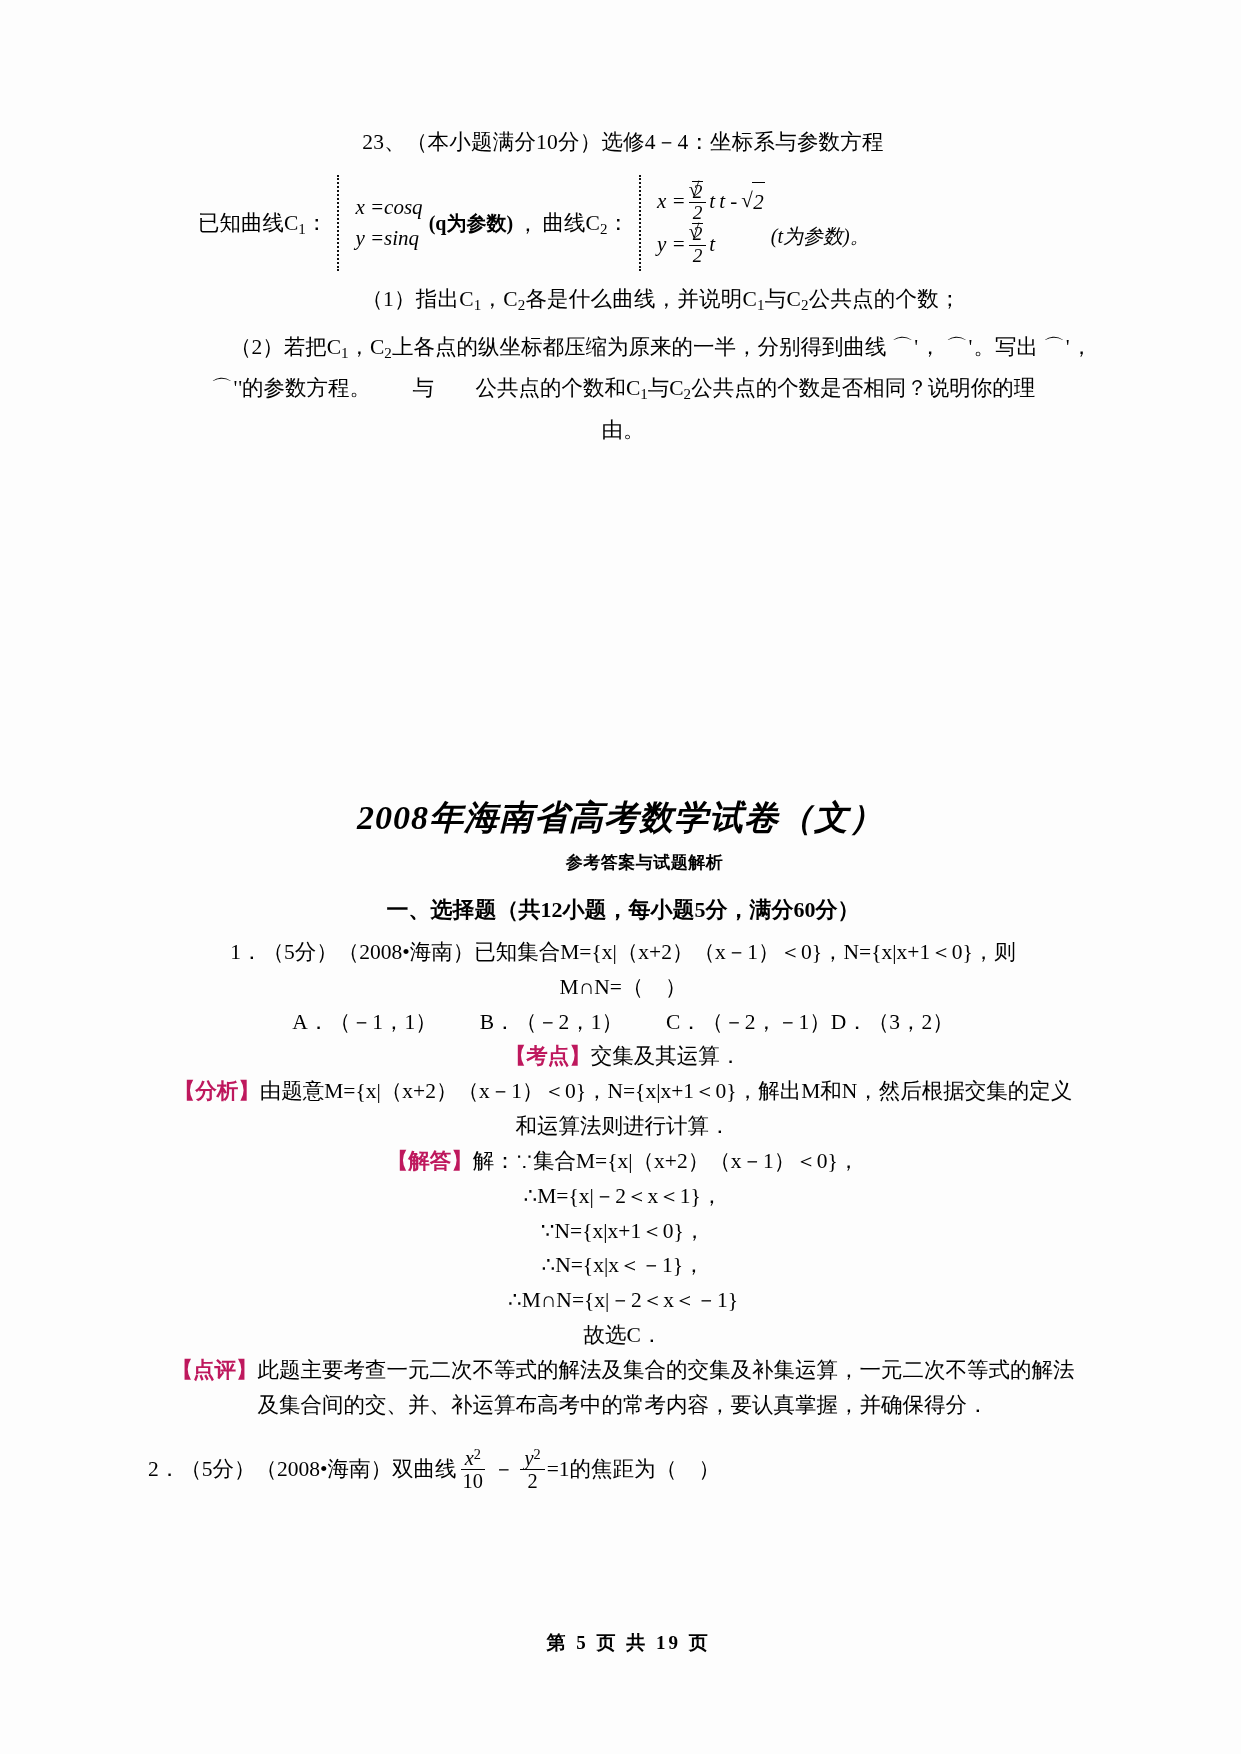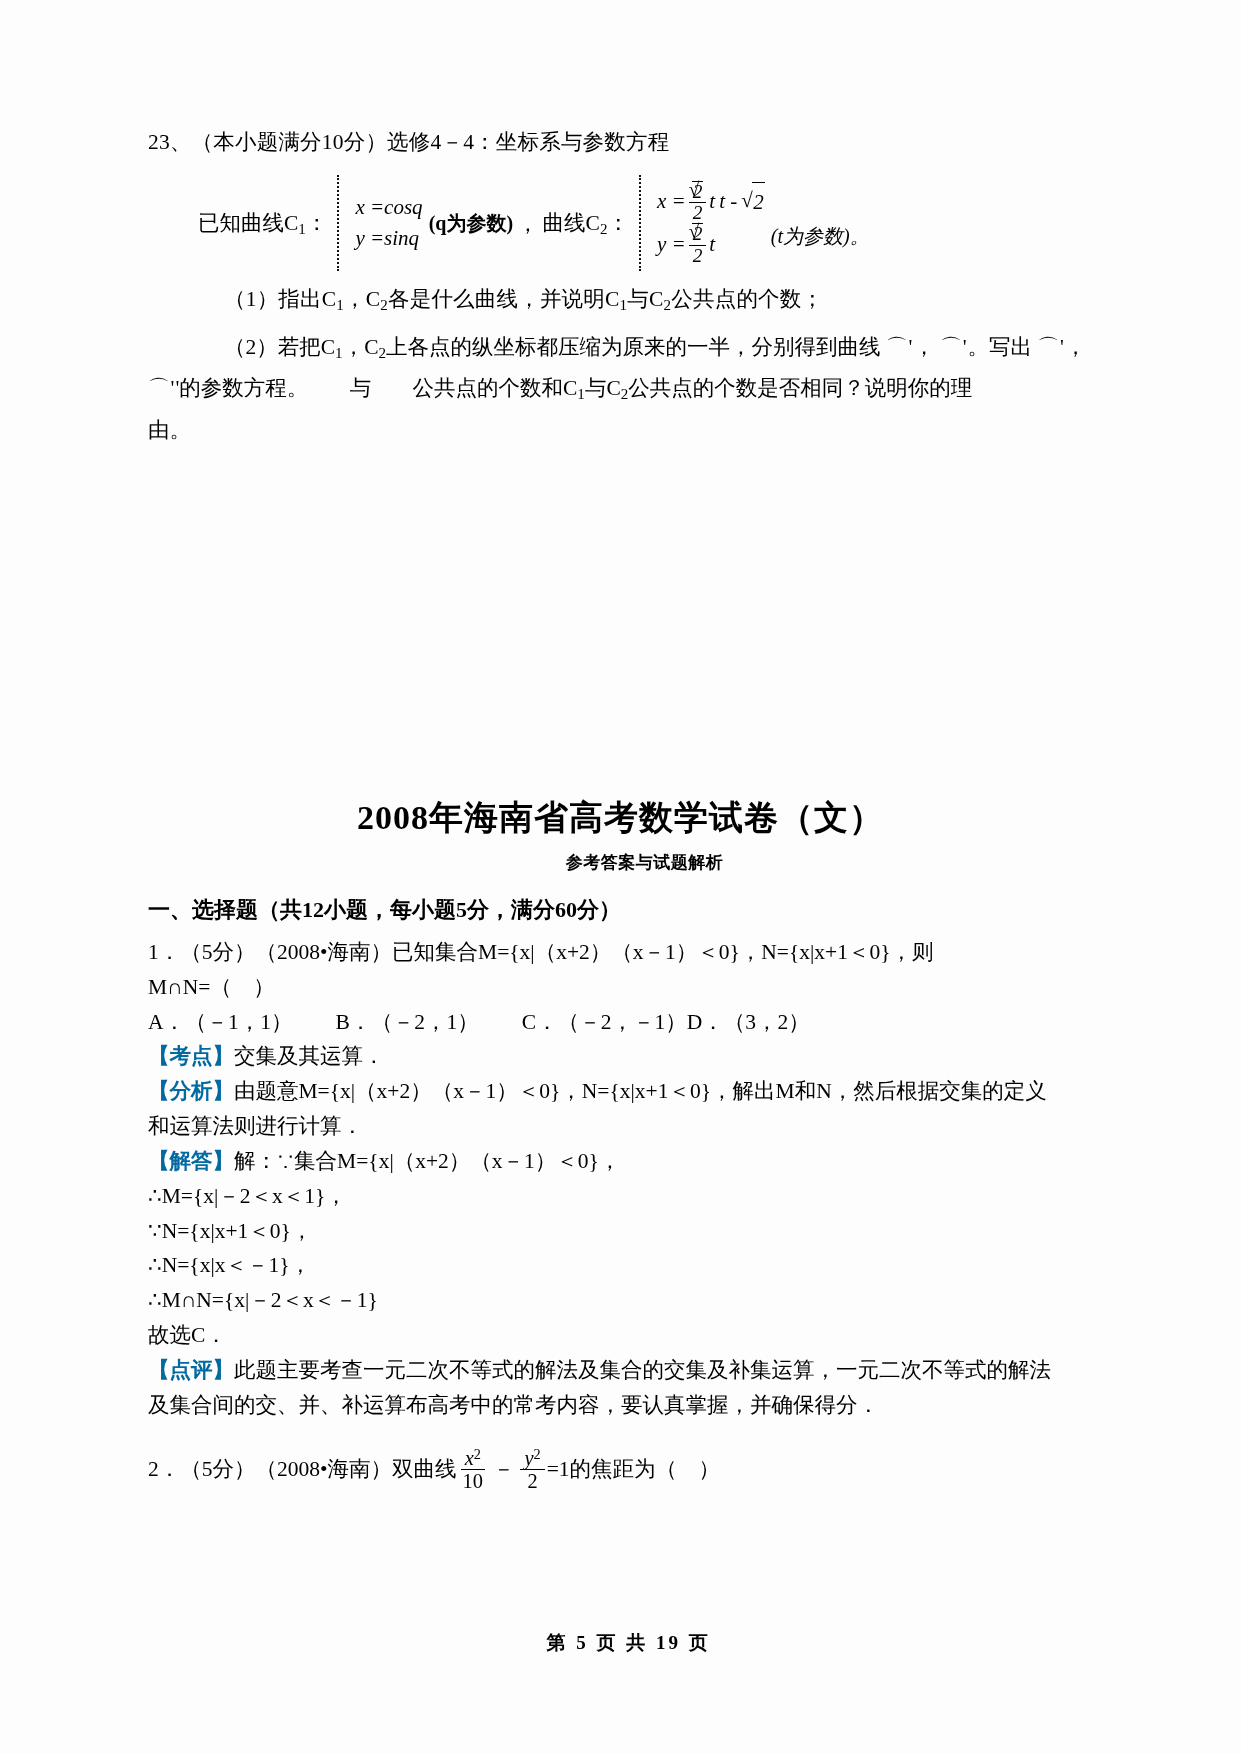--- a/index.html
+++ b/index.html
@@ -30,25 +30,25 @@
     font-size: 21.5px;
     line-height: 1.55;
     letter-spacing: 0.2px;
     white-space: nowrap;
   }
   .wrapline {
     font-size: 21.5px;
     line-height: 1.62;
     white-space: normal;
   }
-  .cn { font-family: "Liberation Serif", "DejaVu Serif", serif; }
+  .cn { font-family: "Liberation Serif", "DejaVu Serif", serif; text-align: center; }
   .sub { font-size: 0.70em; vertical-align: -0.28em; }
   .sup { font-size: 0.70em; vertical-align: 0.45em; }
   .ital { font-style: italic; }
-  .bluelbl { color: #0369a1; font-weight: bold; }
+  .bluelbl { color: #be185d; font-weight: bold; }
   .eqrow {
     display: flex;
     align-items: center;
     margin-top: 16px;
     margin-left: 50px;
     font-size: 21.5px;
     white-space: nowrap;
   }
   .brace {
     display: inline-block;
@@ -120,20 +120,21 @@
     left: 0;
     right: 0;
     top: 795px;
     text-align: center;
   }
   .exam-title {
     font-size: 34px;
     font-weight: bold;
     letter-spacing: 1px;
     font-family: "Liberation Serif", "DejaVu Serif", serif;
+    font-style: italic;
   }
   .exam-subtitle {
     font-size: 17px;
     font-weight: bold;
     margin-top: 10px;
     letter-spacing: 0.5px;
     padding-left: 48px;
   }
 
   

